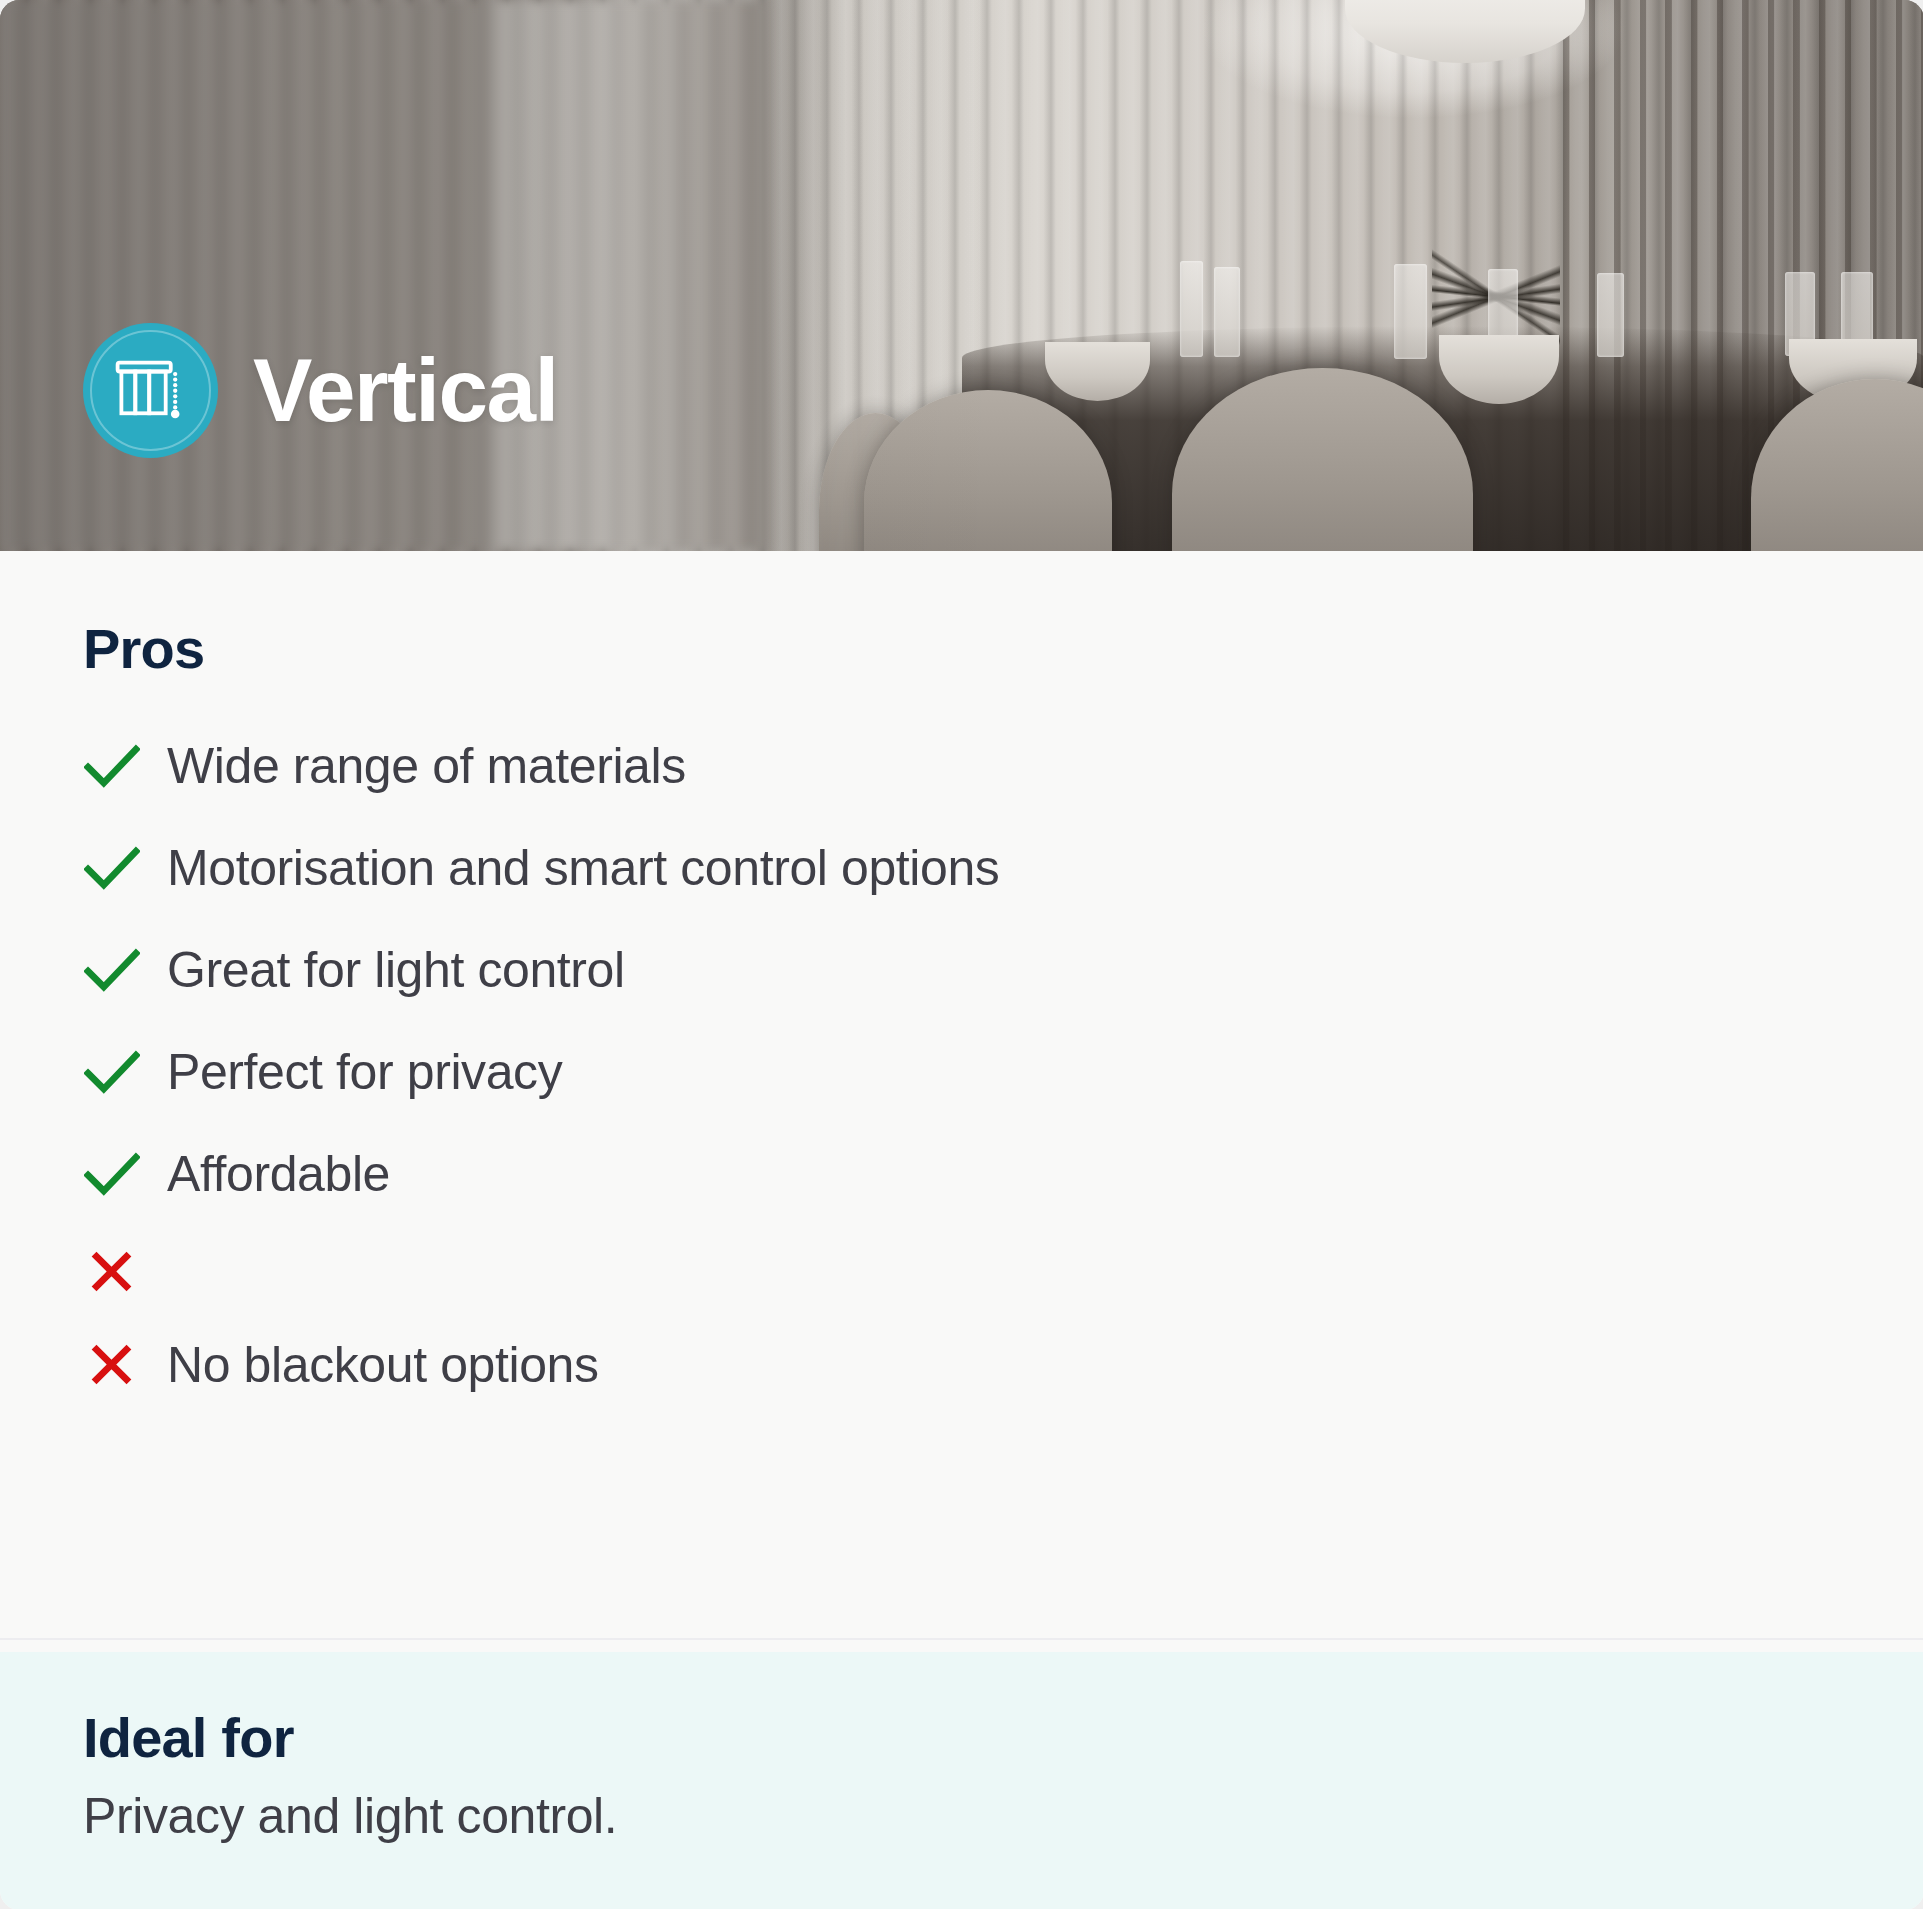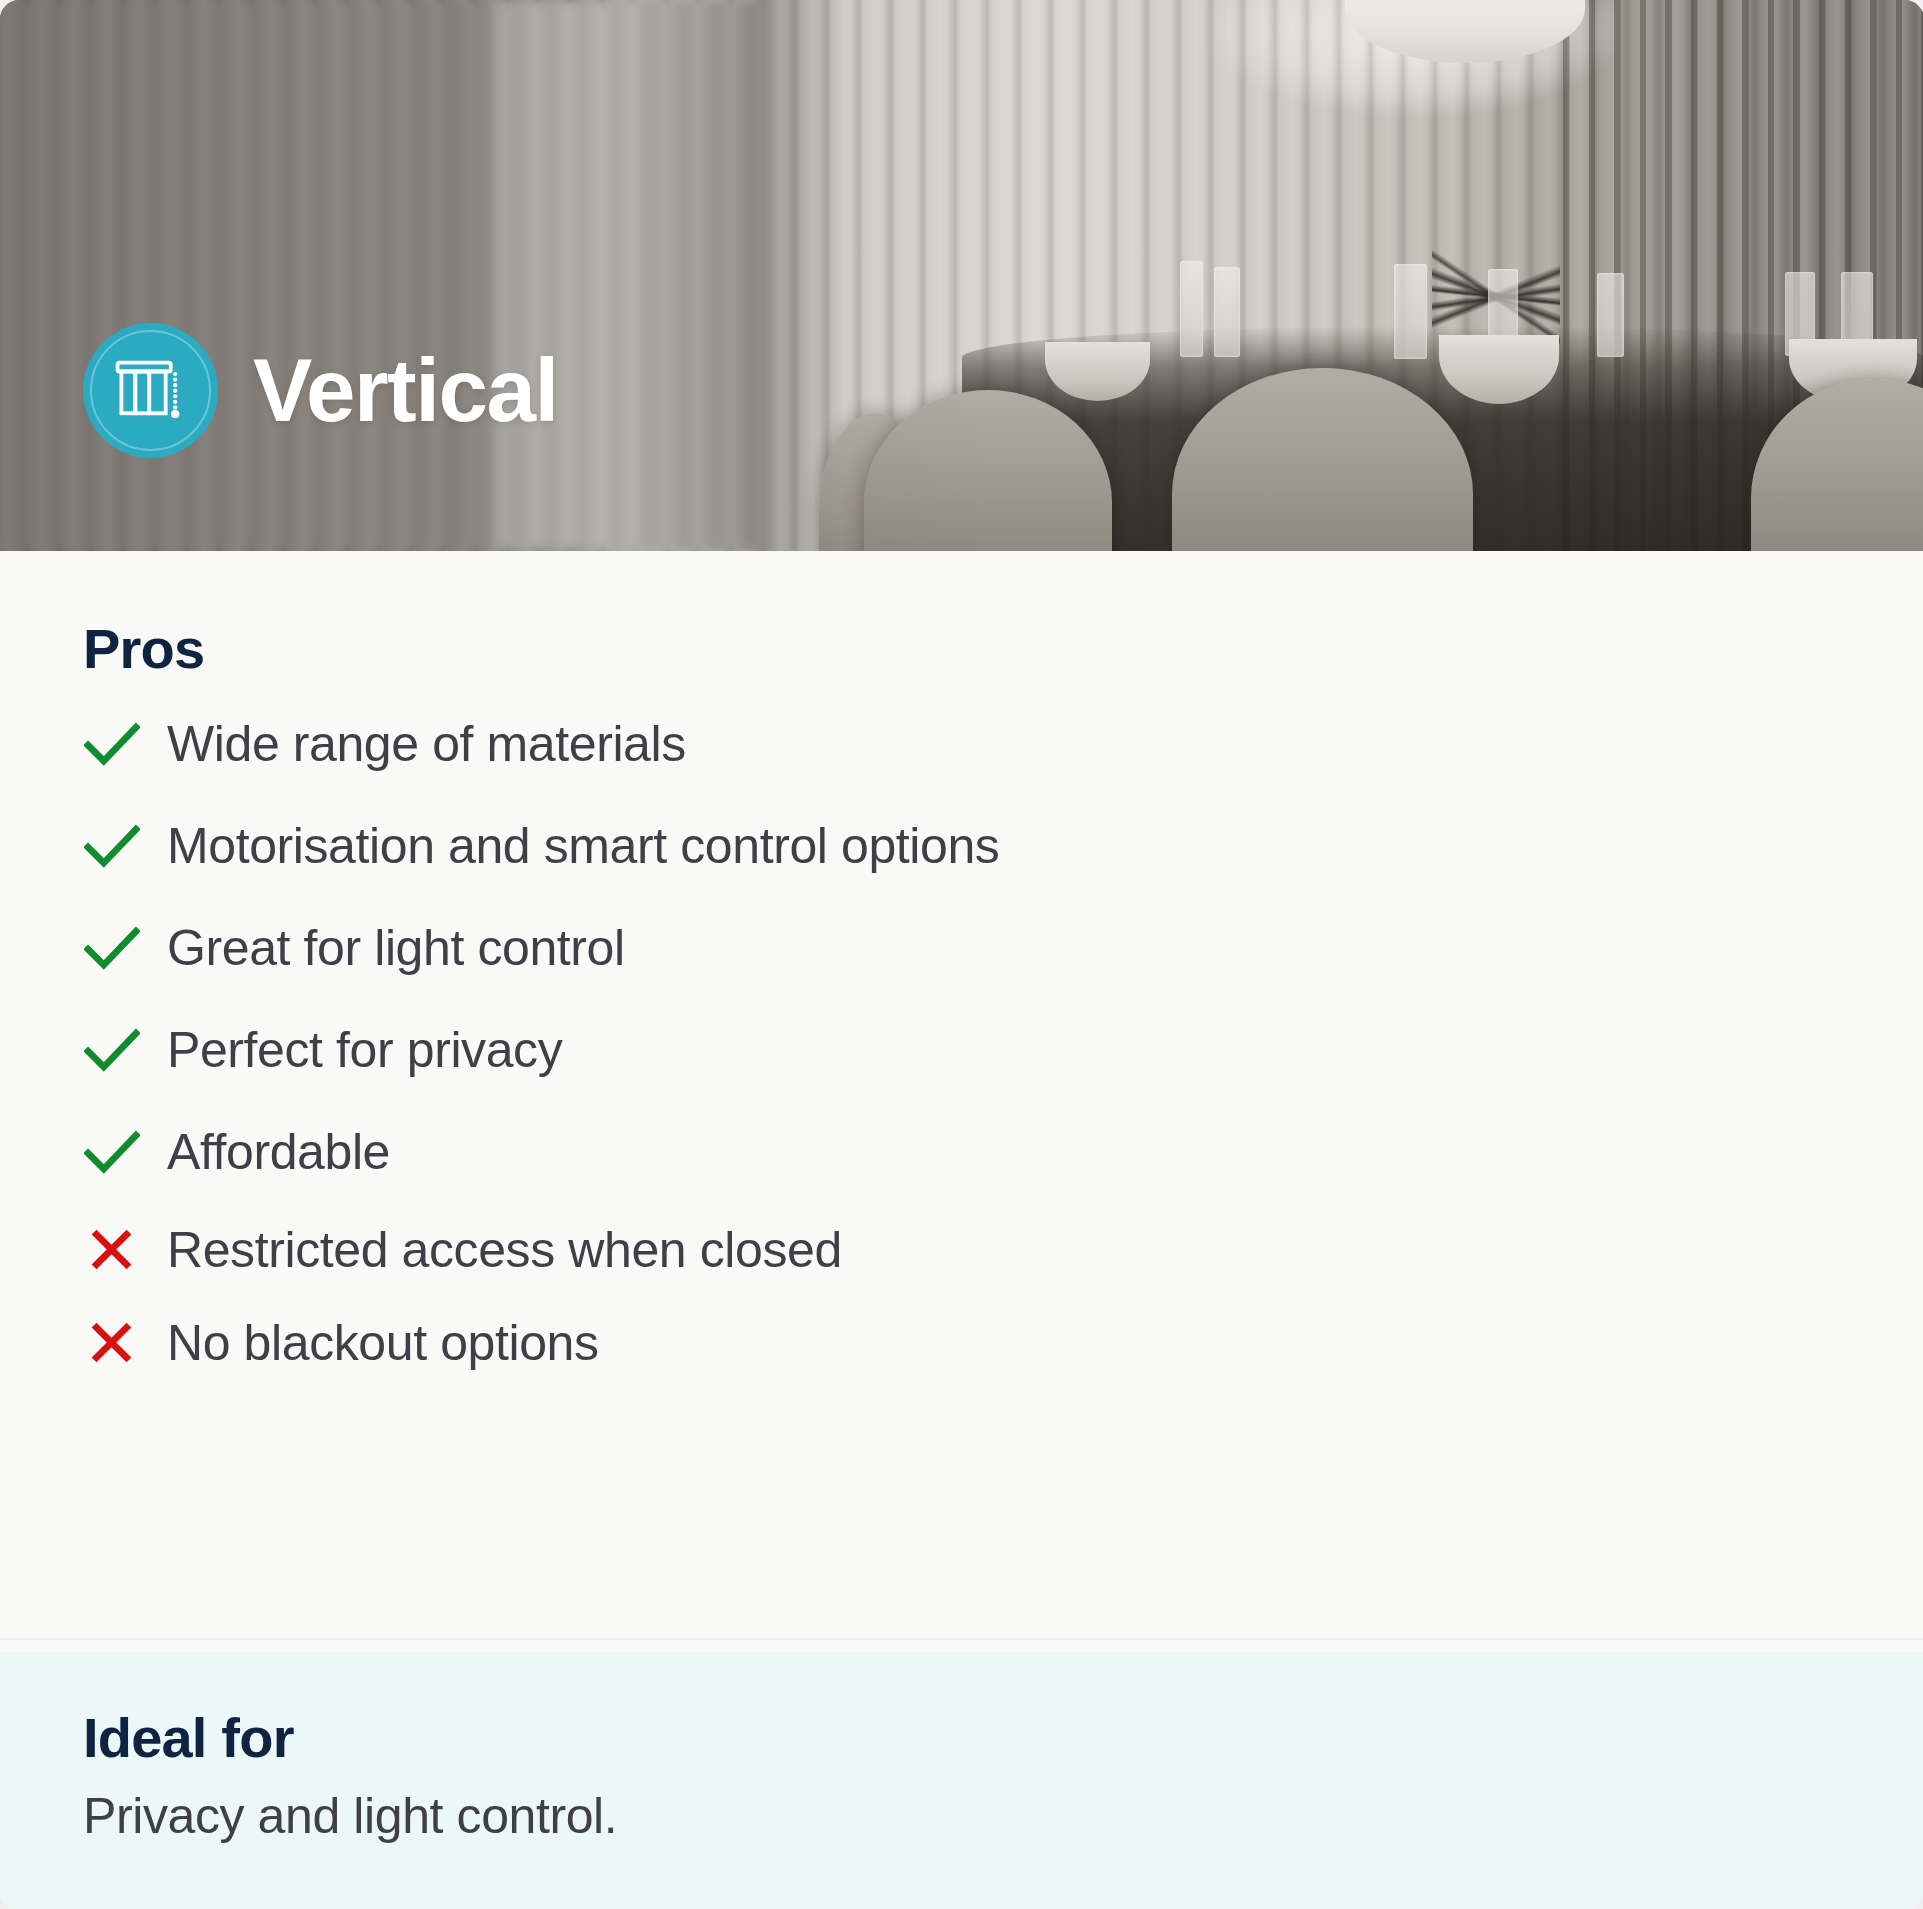--- a/index.html
+++ b/index.html
@@ -222,21 +222,21 @@
     padding: 56px 83px 0 83px;
     border-bottom: 2.3px solid #ededf0;
   }
 
   .section-heading {
     color: #0f2440;
     font-size: 56px;
     font-weight: 700;
     letter-spacing: -0.8px;
     line-height: 1.08;
-    margin-bottom: 14px;
+    margin-bottom: 36px;
   }
   .section-heading.cons { margin-top: 68px; margin-bottom: 16.5px; }
 
   ul.plist { list-style: none; }
 
   ul.plist li {
     display: flex;
     align-items: center;
     gap: 27px;
     min-height: 102px;
@@ -383,21 +383,20 @@
     </ul>
 
 
     <ul class="plist cons-list">
       <li>
         <span class="mark">
           <svg width="47" height="47" viewBox="0 0 62 62" fill="none" aria-hidden="true">
             <path d="M8 8 L54 54 M54 8 L8 54" stroke="#d81010" stroke-width="9" stroke-linecap="butt"></path>
           </svg>
         </span>
-        <span class="item-text">Restricted access when closed</span>
       </li>
       <li>
         <span class="mark">
           <svg width="47" height="47" viewBox="0 0 62 62" fill="none" aria-hidden="true">
             <path d="M8 8 L54 54 M54 8 L8 54" stroke="#d81010" stroke-width="9" stroke-linecap="butt"></path>
           </svg>
         </span>
         <span class="item-text">No blackout options</span>
       </li>
     </ul>

